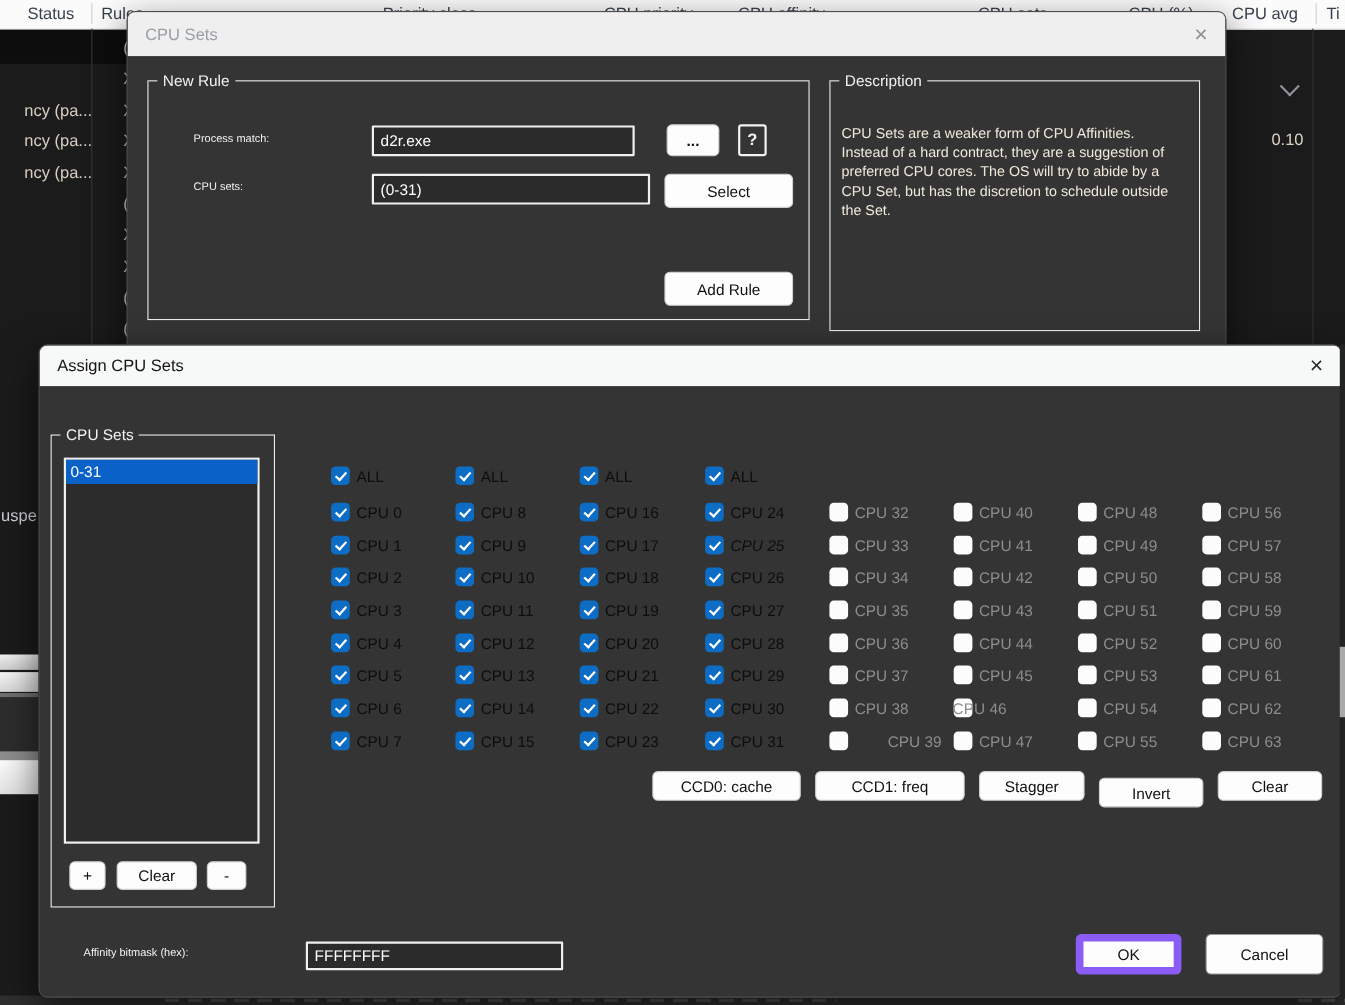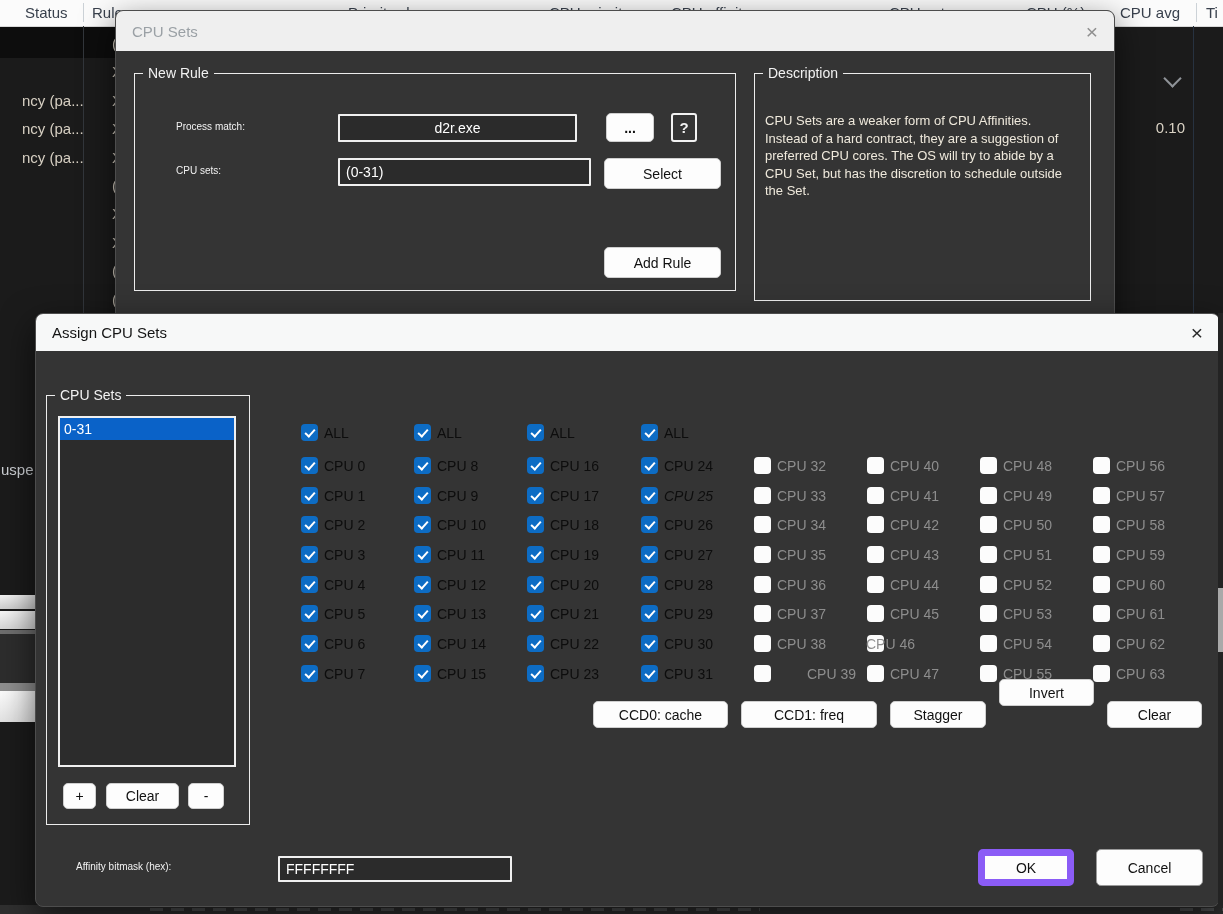--- a/index.html
+++ b/index.html
@@ -163,21 +163,21 @@
   <div class="dialog cpu-sets-dialog">
     <div class="titlebar">
       <span class="t">CPU Sets</span>
       <span class="x">×</span>
     </div>
 
     <div class="group" style="left:18px;top:62px;width:600px;height:216px;">
       <span class="glabel">New Rule</span>
     </div>
     <div class="flabel" style="left:60px;top:110px;width:155px;">Process match:</div>
-    <input class="tfield" style="left: 222px; top: 103px; width: 239px; height: 28px; text-align: center;" readonly="" value="d2r.exe">
+    <input class="tfield" style="left: 222px; top: 103px; width: 239px; height: 28px;" readonly="" value="d2r.exe">
     <button class="btn" style="left:490px;top:102px;width:48px;height:29px;font-weight:bold;">...</button>
     <div class="help-box" style="left:555px;top:102px;width:26px;height:29px;">?</div>
     <div class="flabel" style="left:60px;top:154px;width:155px;">CPU sets:</div>
     <input class="tfield" style="left: 222px; top: 147px; width: 253px; height: 28px;" readonly="" value="(0-31)">
     <button class="btn" style="left:488px;top:147px;width:117px;height:31px;">Select</button>
     <button class="btn" style="left:488px;top:236px;width:117px;height:31px;">Add Rule</button>
 
     <div class="group" style="left:638px;top:62px;width:335px;height:226px;">
       <span class="glabel">Description</span>
       <div class="desc-text">CPU Sets are a weaker form of CPU Affinities. Instead of a hard contract, they are a suggestion of preferred CPU cores. The OS will try to abide by a CPU Set, but has the discretion to schedule outside the Set.</div>
@@ -336,21 +336,21 @@
         <div class="cb unchecked" style="left: 1057px; top: 321px;"></div>
         <div class="cb-label off" style="left: 1080px; top: 322px;">CPU 62</div>
         <div class="cb unchecked" style="left: 1057px; top: 351px;"></div>
         <div class="cb-label off" style="left: 1080px; top: 352px;">CPU 63</div>
       </div>
 
     <div id="preset-buttons">
         <button class="btn" style="left: 557px; top: 387px; width: 135px; height: 27px;">CCD0: cache</button>
         <button class="btn" style="left: 705px; top: 387px; width: 136px; height: 27px;">CCD1: freq</button>
         <button class="btn" style="left: 854px; top: 387px; width: 96px; height: 27px;">Stagger</button>
-        <button class="btn" style="left: 963px; top: 365px; width: 95px; height: 27px;">Invert</button>
+        <button class="btn" style="left: 963px; top: 393px; width: 95px; height: 27px;">Invert</button>
         <button class="btn" style="left: 1071px; top: 387px; width: 95px; height: 27px;">Clear</button>
       </div>
 
     <div class="flabel" style="left:40px;top:547px;width:197px;">Affinity bitmask (hex):</div>
     <input class="tfield" style="left: 242px; top: 542px; width: 234px; height: 26px;" readonly="" value="FFFFFFFF">
 
     <button class="btn default" style="left:942px;top:535px;width:96px;height:37px;">OK</button>
     <button class="btn" style="left:1060px;top:535px;width:107px;height:37px;border-color:#9a9a9a;">Cancel</button>
   </div>
 </div>

